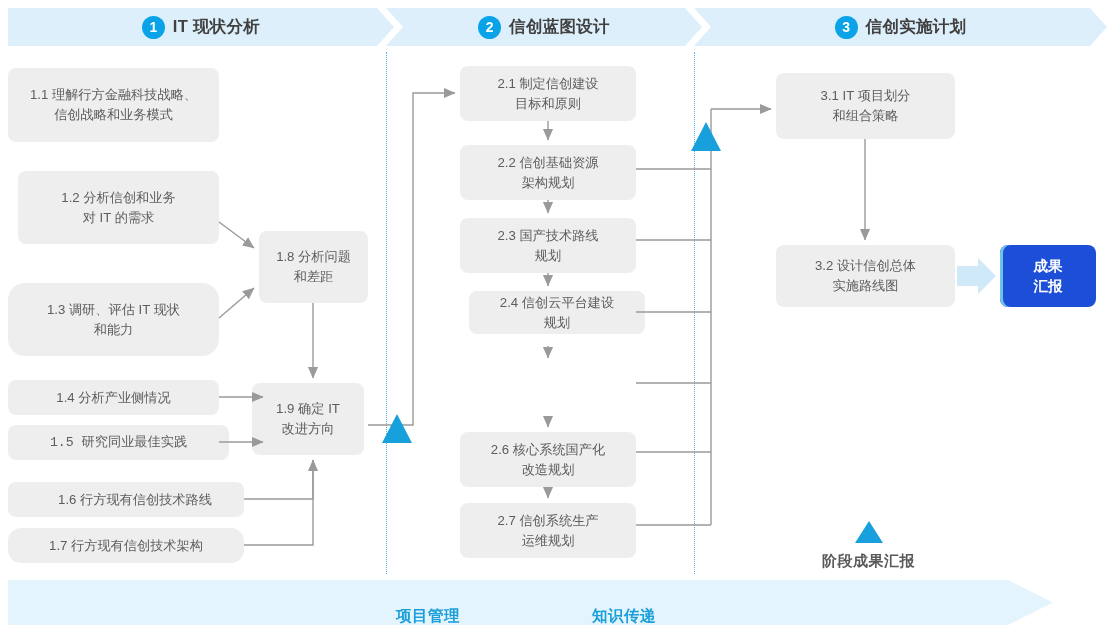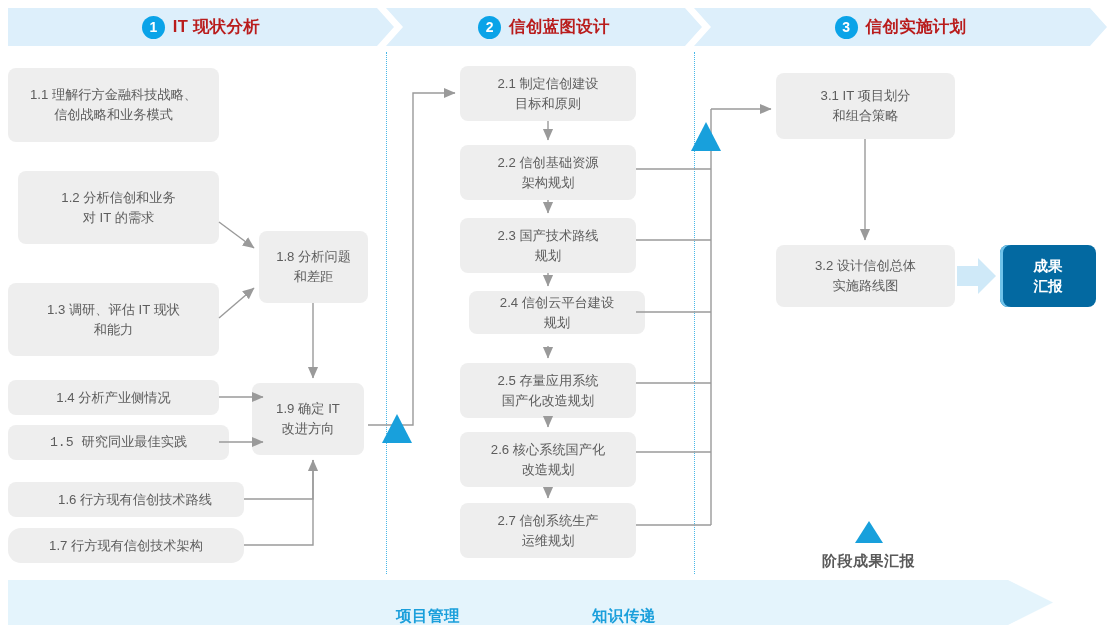--- a/index.html
+++ b/index.html
@@ -35,21 +35,21 @@
 
   .phase-inner{display:flex;align-items:center;gap:8px;}
   .phase-num{
     width:23px;height:23px;border-radius:50%;
     background:#0aa3e8;color:#ffffff;
     font-size:14px;font-weight:bold;
     display:flex;align-items:center;justify-content:center;
     line-height:1;
   }
   .phase-label{
-    color:#b91c1c;font-size:16.5px;font-weight:bold;
+    color:#404040;font-size:16.5px;font-weight:bold;
     white-space:nowrap;letter-spacing:.3px;
   }
 
   
   .divider{
     position:absolute;width:0;border-left:1.4px dotted #49b8e8;
   }
 
   
   .box{
@@ -62,21 +62,21 @@
     display:flex;align-items:center;justify-content:center;
     text-align:center;
     padding:0 6px;
     box-sizing:border-box;
     white-space:pre-line;
   }
 
   
   .result-box{
     position:absolute;
-    background:#0369a1;
+    background:#1d4ed8;
     border-radius:8px;
     color:#ffffff;
     font-weight:bold;
     font-size:14.5px;
     line-height:20px;
     display:flex;align-items:center;justify-content:center;
     text-align:center;
     white-space:pre-line;
     box-shadow:inset 3px 0 0 #6fc3ea;
   }
@@ -136,41 +136,39 @@
     </div>
   </div>
 
   <div class="divider" style="left:386px;top:52px;height:522px;"></div>
   <div class="divider" style="left:694px;top:52px;height:522px;"></div>
 
   <div class="box" style="left:8px;top:68px;width:211px;height:74px;">1.1 理解行方金融科技战略、
 信创战略和业务模式</div>
   <div class="box" style="left:18px;top:171px;width:201px;height:73px;">1.2 分析信创和业务
 对 IT 的需求</div>
-  <div class="box" style="left:8px;top:283px;width:211px;height:73px;">1.3 调研、评估 IT 现状
+  <div class="box" style="left:8px;top:283px;width:211px;height:73px;border-radius:17px;">1.3 调研、评估 IT 现状
 和能力</div>
   <div class="box" style="left:8px;top:380px;width:211px;height:35px;">1.4 分析产业侧情况</div>
   <div class="box" style="left:8px;top:425px;width:221px;height:35px;font-family:Liberation Mono, monospace;">1.5 研究同业最佳实践</div>
   <div class="box" style="left:8px;top:482px;width:236px;height:35px;padding-left:24px;">1.6 行方现有信创技术路线</div>
   <div class="box" style="left:8px;top:528px;width:236px;height:35px;border-radius:13px;">1.7 行方现有信创技术架构</div>
   <div class="box" style="left:259px;top:231px;width:109px;height:72px;">1.8 分析问题
 和差距</div>
   <div class="box" style="left:252px;top:383px;width:112px;height:72px;">1.9 确定 IT
 改进方向</div>
 
   <div class="box" style="left:460px;top:66px;width:176px;height:55px;">2.1 制定信创建设
 目标和原则</div>
   <div class="box" style="left:460px;top:145px;width:176px;height:55px;">2.2 信创基础资源
 架构规划</div>
   <div class="box" style="left:460px;top:218px;width:176px;height:55px;">2.3 国产技术路线
 规划</div>
   <div class="box" style="left:460px;top:291px;width:176px;height:43px;margin-left:9px;">2.4 信创云平台建设
 规划</div>
-  <div class="box" style="left:460px;top:363px;width:176px;height:55px;">2.5 存量应用系统
-国产化改造规划</div>
   <div class="box" style="left:460px;top:432px;width:176px;height:55px;">2.6 核心系统国产化
 改造规划</div>
   <div class="box" style="left:460px;top:503px;width:176px;height:55px;">2.7 信创系统生产
 运维规划</div>
 
   <div class="box" style="left:776px;top:73px;width:179px;height:66px;">3.1 IT 项目划分
 和组合策略</div>
   <div class="box" style="left:776px;top:245px;width:179px;height:62px;">3.2 设计信创总体
 实施路线图</div>
 

